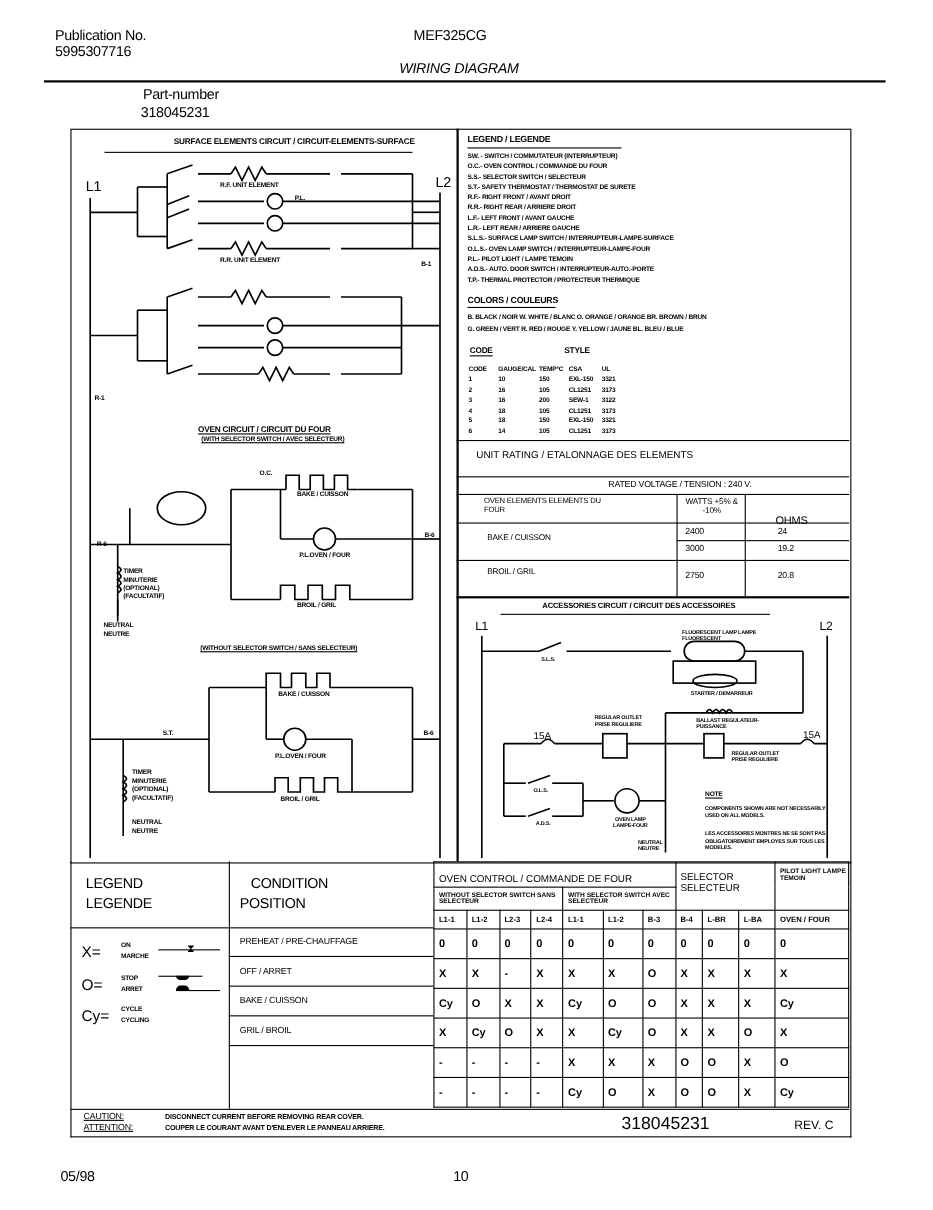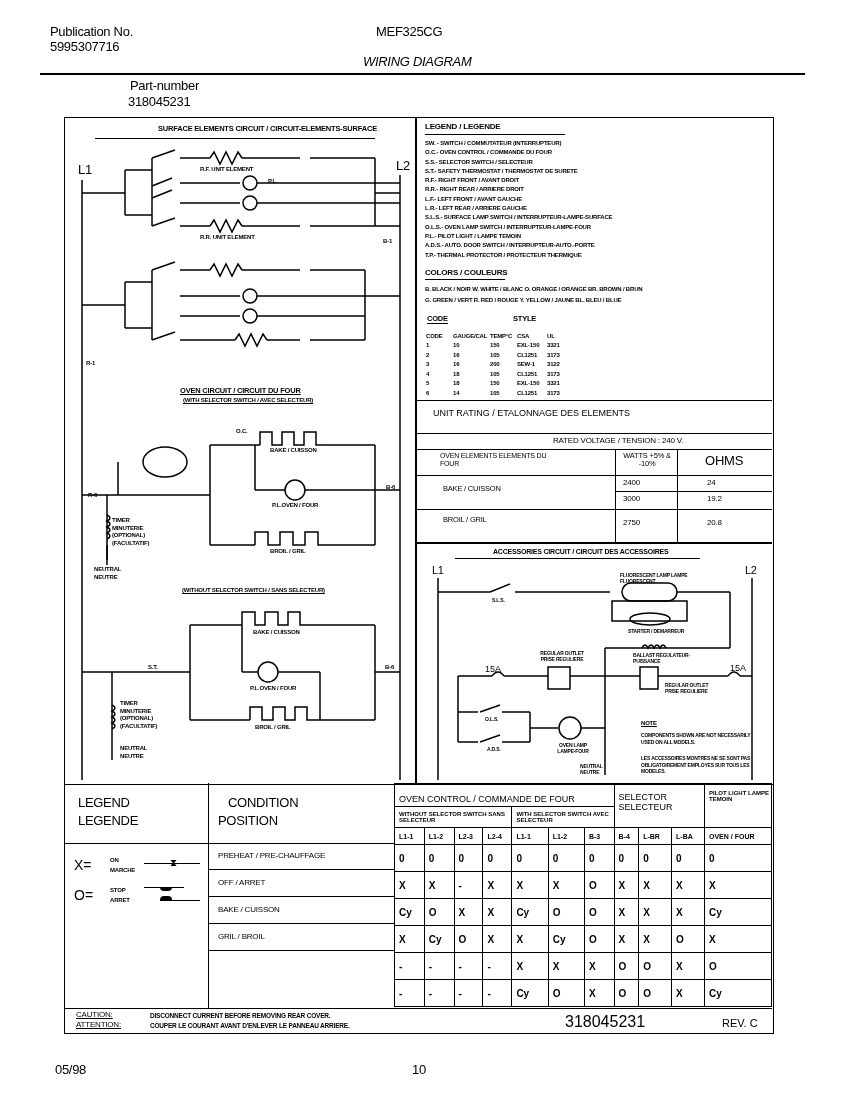--- a/index.html
+++ b/index.html
@@ -280,21 +280,21 @@
   <div class="sm" style="position:absolute;left:138px;top:4px;font-size:8px;font-weight:normal;">RATED VOLTAGE / TENSION : 240 V.</div>
 </div>
 <div class="abs" style="left:415px;top:449px;width:357px;height:93px;">
   <div class="abs" style="left:200px;top:0;width:1px;height:93px;background:#000;"></div>
   <div class="abs" style="left:262px;top:0;width:1px;height:93px;background:#000;"></div>
   <div class="abs" style="left:0;top:26px;width:357px;height:1px;background:#000;"></div>
   <div class="abs" style="left:200px;top:42px;width:157px;height:1px;background:#000;"></div>
   <div class="abs" style="left:0;top:60px;width:357px;height:1px;background:#000;"></div>
   <div class="abs tiny" style="left:25px;top:3px;width:120px;white-space:normal;font-weight:normal;font-size:7px;">OVEN ELEMENTS ELEMENTS DU FOUR</div>
   <div class="abs tiny" style="left:203px;top:3px;width:58px;white-space:normal;text-align:center;font-weight:normal;font-size:7.5px;">WATTS +5% &amp; -10%</div>
-  <div class="abs tiny" style="left:290px;top:8px;font-weight:normal;font-size:13px;text-align:center;">OHMS</div>
+  <div class="abs tiny" style="left:290px;top:21px;font-weight:normal;font-size:10px;text-align:center;">OHMS</div>
   <div class="abs tiny" style="left:28px;top:36px;font-weight:normal;font-size:7.5px;">BAKE / CUISSON</div>
   <div class="abs tiny" style="left:208px;top:30px;font-weight:normal;font-size:8px;">2400</div>
   <div class="abs tiny" style="left:292px;top:30px;font-weight:normal;font-size:8px;">24</div>
   <div class="abs tiny" style="left:208px;top:46px;font-weight:normal;font-size:8px;">3000</div>
   <div class="abs tiny" style="left:292px;top:46px;font-weight:normal;font-size:8px;">19.2</div>
   <div class="abs tiny" style="left:28px;top:67px;font-weight:normal;font-size:7.5px;">BROIL / GRIL</div>
   <div class="abs tiny" style="left:208px;top:70px;font-weight:normal;font-size:8px;">2750</div>
   <div class="abs tiny" style="left:292px;top:70px;font-weight:normal;font-size:8px;">20.8</div>
 </div>
 <div class="abs" style="left:415px;top:542px;width:357px;height:1.5px;background:#000;"></div>
@@ -339,20 +339,25 @@
   </div>
   <div style="position:relative;height:30px;">
     <span style="position:absolute;left:0;top:4px;font-size:14px;">O=</span>
     <span class="tiny" style="position:absolute;left:36px;top:4px;">STOP</span>
     <span class="tiny" style="position:absolute;left:36px;top:14px;">ARRET</span>
     <span style="position:absolute;left:70px;top:4px;width:40px;height:1px;background:#000;"></span>
     <span style="position:absolute;left:86px;top:4px;width:12px;height:4px;background:#000;border-radius:0 0 6px 6px;"></span>
     <span style="position:absolute;left:86px;top:13px;width:12px;height:4px;background:#000;border-radius:6px 6px 0 0;"></span>
     <span style="position:absolute;left:86px;top:17px;width:40px;height:1px;background:#000;"></span>
   </div>
+  <div style="position:relative;height:30px;">
+    <span style="position:absolute;left:0;top:2px;font-size:14px;">Cy=</span>
+    <span class="tiny" style="position:absolute;left:36px;top:2px;">CYCLE</span>
+    <span class="tiny" style="position:absolute;left:36px;top:12px;">CYCLING</span>
+  </div>
 </div>
 
 <div class="abs" style="left:208px;top:843px;width:186px;">
   <div class="sm" style="height:26px;line-height:26px;padding-left:10px;border-bottom:1px solid #000;font-size:8px;font-weight:normal;">PREHEAT / PRE-CHAUFFAGE</div>
   <div class="sm" style="height:26px;line-height:26px;padding-left:10px;border-bottom:1px solid #000;font-size:8px;font-weight:normal;">OFF / ARRET</div>
   <div class="sm" style="height:26px;line-height:26px;padding-left:10px;border-bottom:1px solid #000;font-size:8px;font-weight:normal;">BAKE / CUISSON</div>
   <div class="sm" style="height:26px;line-height:26px;padding-left:10px;border-bottom:1px solid #000;font-size:8px;font-weight:normal;">GRIL / BROIL</div>
 </div>
 
 <table class="abs ctl" style="left:394px;top:783px;width:378px;border-collapse:collapse;">

